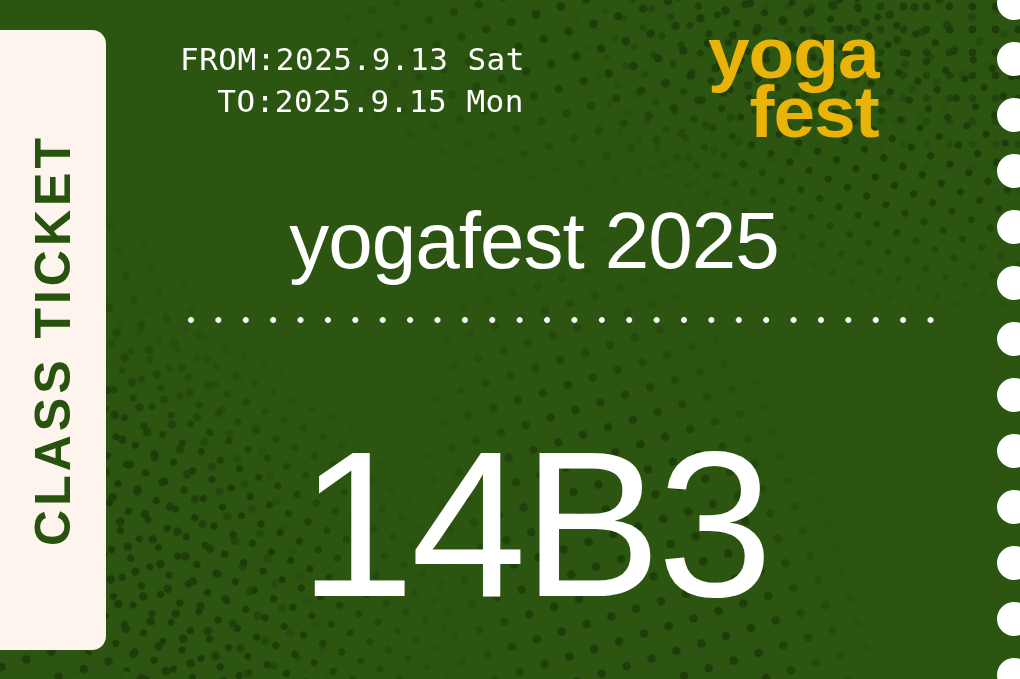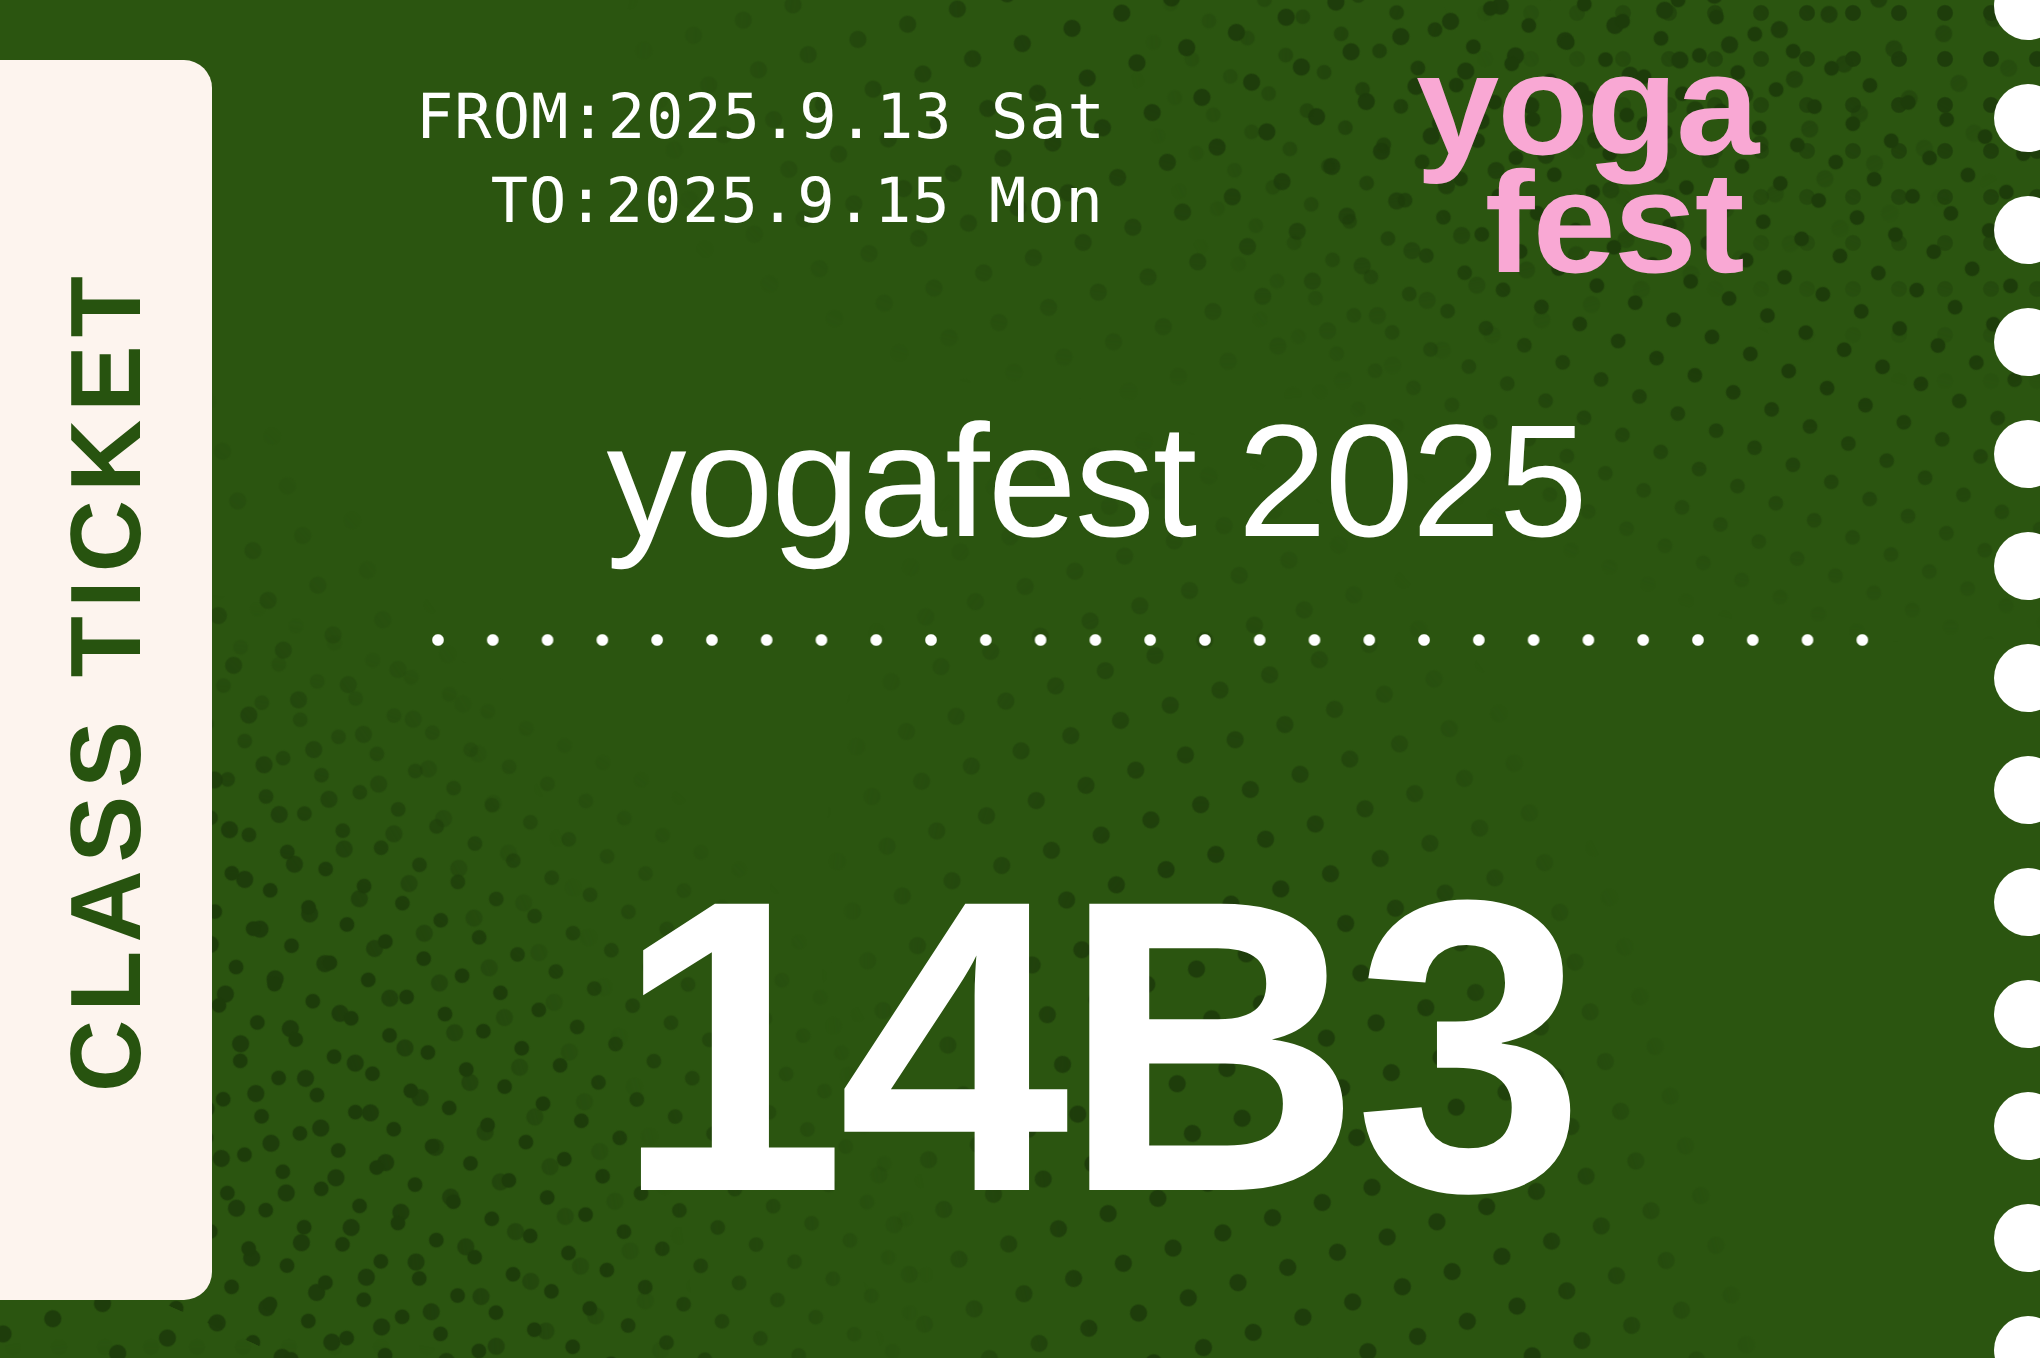--- a/index.html
+++ b/index.html
@@ -120,21 +120,20 @@
     left: 0;
   }
 
   
   .content {
     position: absolute;
     left: 106px;
     top: 0;
     right: 0;
     bottom: 0;
-    margin-left: 28px;
   }
 
   
   .event-info {
     position: absolute;
     left: 74px;
     top: 38px;
     color: #ffffff;
     font-family: "DejaVu Sans Mono", monospace;
     font-size: 31px;
@@ -143,25 +142,25 @@
     white-space: pre;
   }
   .event-info .line-to { padding-left: 2.0ch; }
   .event-info .line-venue { display:block; margin-top: 2px; }
 
   
   .brand-lockup {
     position: absolute;
     right: 148px;
     top: 24px;
-    color: #f9a8d4;
+    color: #eab308;
     font-family: "Liberation Sans", sans-serif;
     font-weight: 700;
     line-height: 0.82;
-    text-align: center;
+    text-align: right;
   }
   .brand-yoga {
     display: block;
     font-size: 72px;
     letter-spacing: -1px;
     transform: scaleX(1.04);
     transform-origin: left center;
   }
   .brand-fest {
     display: block;
@@ -216,21 +215,21 @@
   
   .seat-code {
     position: absolute;
     left: 0;
     right: 58px;
     top: 420px;
     text-align: center;
     color: #ffffff;
     font-family: "Liberation Sans", sans-serif;
     font-size: 208px;
-    font-weight: 700;
+    font-weight: 400;
     letter-spacing: -4px;
     line-height: 1.0;
   }
 </style>
 </head>
 <body>
 
 <div id="ticket-root">
 
   <div class="ticket-body">

